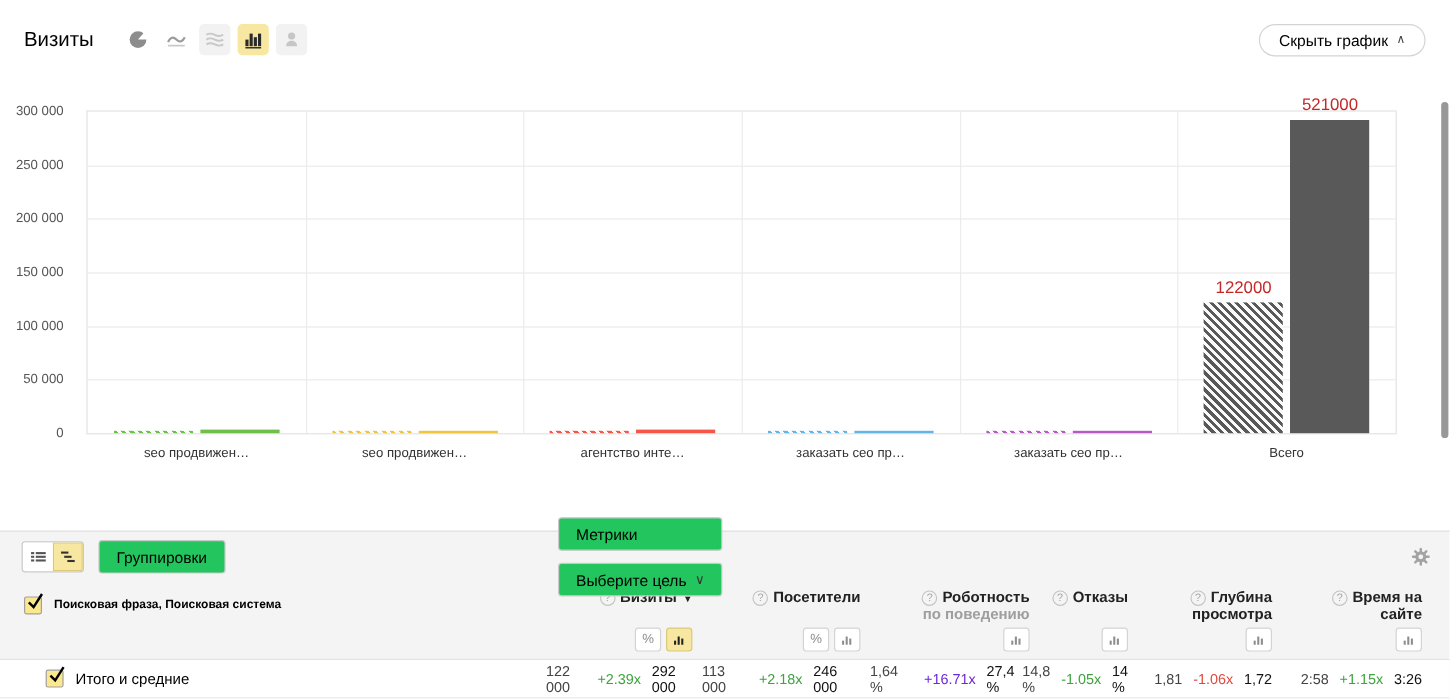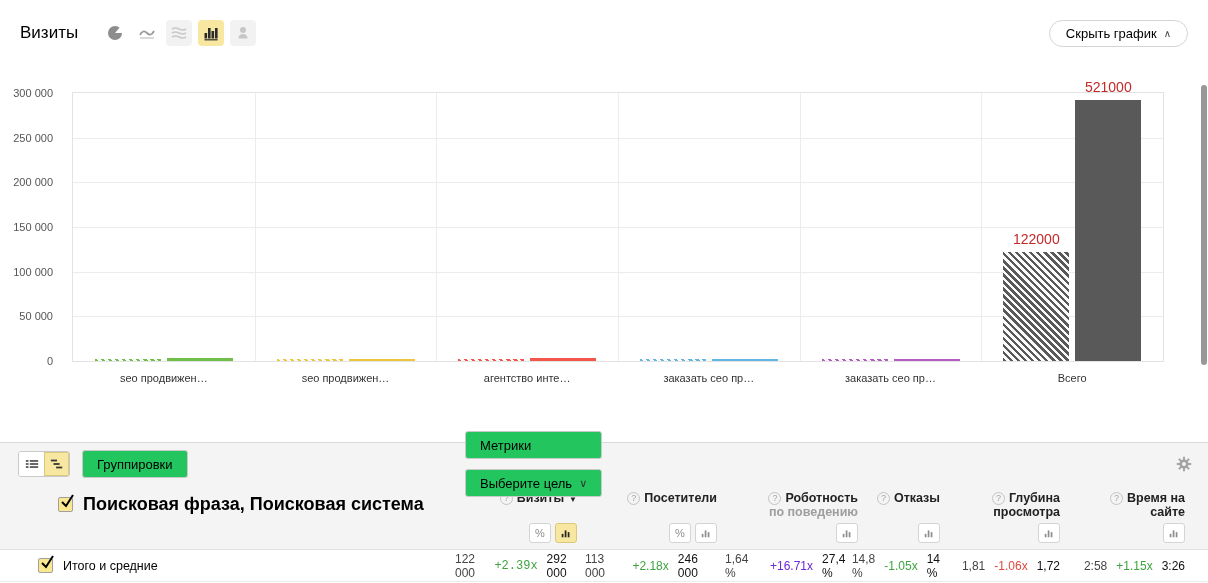--- a/index.html
+++ b/index.html
@@ -43,22 +43,22 @@
   .seg button.active { background:#f8e7a0; box-shadow:inset 0 0 0 1px #dcc87c; }
   .btn { height:28px; padding:0 14px; background:#22c55e; border:1px solid #c9c9c9; border-radius:3px;
     font-size:13px; color:#000; cursor:pointer; font-family:inherit; display:flex;
     align-items:center; gap:7px; }
   .btn .chev { font-size:11px; color:#333; }
   .mid { position:absolute; left:465px; display:flex; gap:10px;flex-direction:column; }
   .gear { position:absolute; right:16px; top:13px; cursor:pointer; line-height:0; }
 
   .grid-row { display:grid; grid-template-columns:1fr 130px 140px 141px 82px 120px 125px; padding-right:15px; }
   .thead { height:38px; }
-  .dim-cell { display:flex; align-items:center; gap:10px; padding-left:20px; font-size:18px;
-    font-weight:bold; color:#000;margin-left:38px; }
+  .dim-cell { display:flex; align-items:center; gap:10px; padding-left:20px; font-size:10px;
+    font-weight:bold; color:#000; }
   .th { text-align:right; padding:6px 8px 0 0; font-size:12.5px; font-weight:bold; color:#222;
     line-height:14px; cursor:pointer; }
   .th .sub.muted { color:#9e9e9e; }
   .q { display:inline-flex; width:13px; height:13px; border:1px solid #c4c4c4; border-radius:50%;
     font-size:9px; font-weight:normal; color:#a5a5a5; align-items:center; justify-content:center;
     vertical-align:1px; margin-right:4px; }
   .sort { font-size:8px; color:#222; margin-left:5px; }
 
   .subhead { height:26px; }
   .sh { display:flex; justify-content:flex-end; gap:4px; padding-right:8px; align-items:flex-start; }
@@ -330,21 +330,21 @@
       <div class="totals-label">
         <span class="cb">
           <svg width="14" height="16" viewBox="0 0 14 16">
               <path d="M2 9 L6 13 L13 2" stroke="#000" stroke-width="2" fill="none"></path>
             </svg>
         </span>
         <span>Итого и средние</span>
       </div>
       <div class="td">
         <span class="prev">122 000</span>
-        <span class="delta" style="color: rgb(63, 163, 63); font-family: Liberation Mono, monospace;">+2.39x</span>
+        <span class="delta" style="color: rgb(63, 163, 63);">+2.39x</span>
         <span class="curr">292 000</span>
       </div>
       <div class="td">
         <span class="prev">113 000</span>
         <span class="delta" style="color: rgb(63, 163, 63);">+2.18x</span>
         <span class="curr">246 000</span>
       </div>
       <div class="td">
         <span class="prev">1,64 %</span>
         <span class="delta" style="color: #6d28d9;">+16.71x</span>

